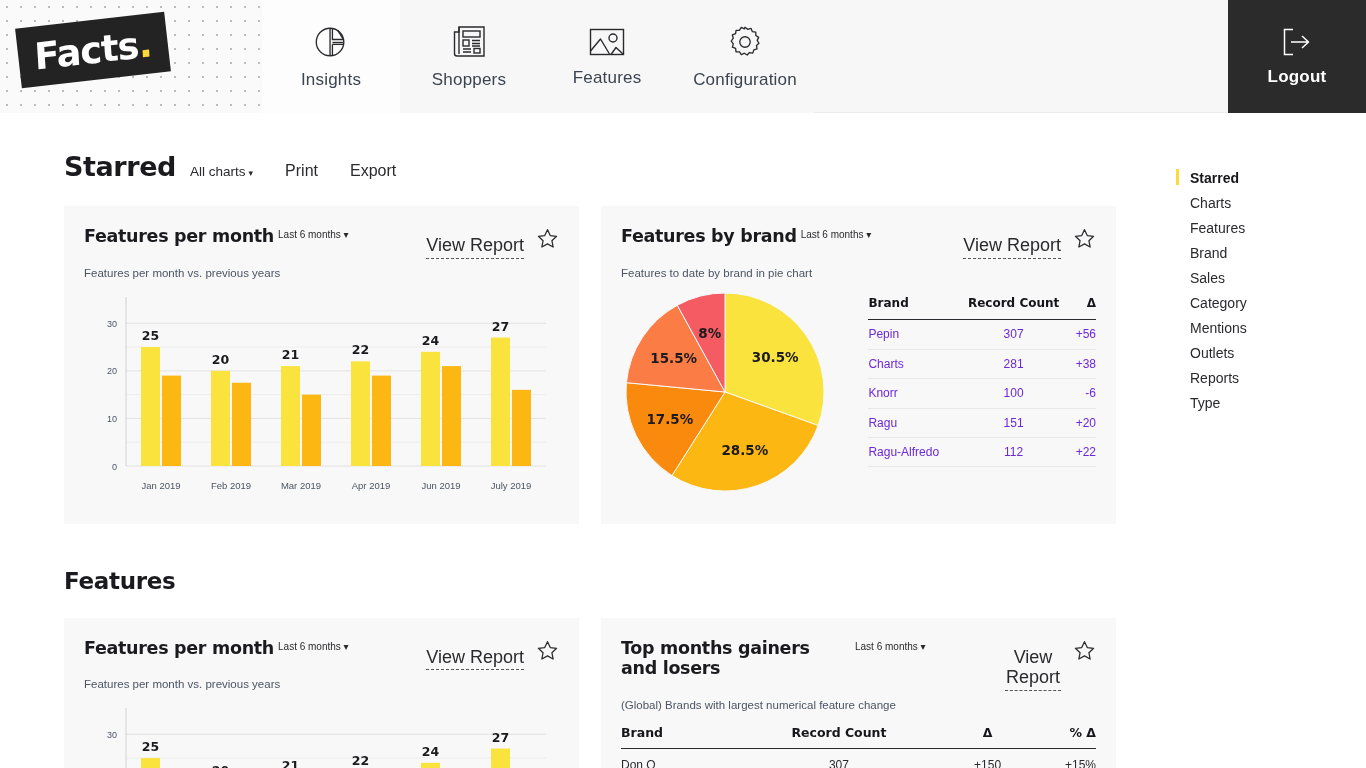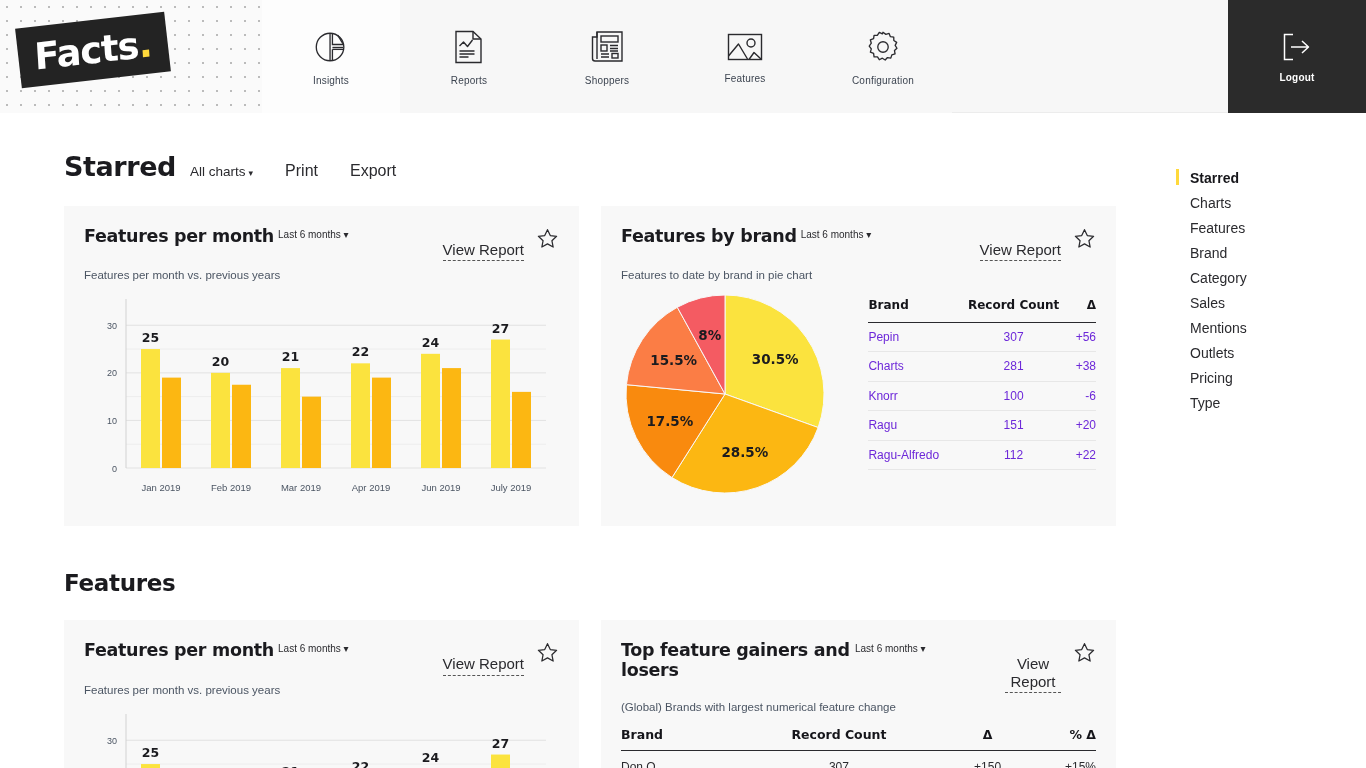--- a/index.html
+++ b/index.html
@@ -57,21 +57,21 @@
     flex-direction: column;
     align-items: center;
     justify-content: center;
     gap: 9px;
     background: #f7f7f7;
     cursor: pointer;
     user-select: none;
   }
   .nav-item.white { background: #fdfdfd; }
   .nav-item .nav-label {
-    font-size: 10px;
+    font-size: 17px;
     color: #3c4450;
     letter-spacing: .2px;
     text-align: right;
   }
   .nav-item svg { display: block; }
   .nav-spacer { flex: 1; background: #f7f7f7; }
   .nav-item.logout {
     background: #2b2b2b;
     width: 138px;
   }
@@ -146,25 +146,25 @@
     cursor: pointer;
     white-space: nowrap;
   }
   .head-right {
     margin-left: auto;
     display: flex;
     align-items: flex-start;
     gap: 12px;
   }
   .view-report {
-    font-size: 15px;
+    font-size: 18px;
     color: #2a2a2e;
     border-bottom: 1px dashed #555;
     padding-bottom: 2px;
-    margin-top: 15px;
+    margin-top: 9px;
     cursor: pointer;
     text-align: center;
     line-height: 1.15;
   }
   .view-report.two-line { width: 56px; }
   .star { cursor: pointer; margin-top: 1px; }
   .card-sub {
     font-size: 11.5px;
     color: #4b5563;
     margin-top: 8px;
@@ -270,31 +270,20 @@
           <path d="M21.5 20.5h11.2"></path>
           <path d="M27 7.5l5.5 9"></path>
           <path d="M21.5 22.5v11.2"></path>
           <path d="M21.5 22.5h11.2"></path>
         </svg>
       </span>
       <span class="nav-label">Insights</span>
     </div>
 
 
-    <div class="nav-item">
-      <span>
-        <svg width="34" height="38" viewBox="0 0 34 38" fill="none" stroke="#2a2a2e" stroke-width="1.4">
-          <path d="M4 3.5h17L29 11v23.5H4z"></path>
-          <path d="M21 3.5V11h8"></path>
-          <path d="M7.5 18l4-4 4 4.5 5-6.5" stroke-linejoin="round"></path>
-          <path d="M7.5 23h15M7.5 26h15M7.5 29h9"></path>
-        </svg>
-      </span>
-      <span class="nav-label">Reports</span>
-    </div>
 
     <div class="nav-item">
       <span>
         <svg width="36" height="38" viewBox="0 0 36 38" fill="none" stroke="#2a2a2e" stroke-width="1.4">
           <path d="M8 4h25v29H6a2.5 2.5 0 0 1-2.5-2.5V9H8z"></path>
           <path d="M8 4v27"></path>
           <rect x="12" y="8" width="17" height="6"></rect>
           <rect x="12" y="17" width="6" height="6"></rect>
           <path d="M21 17.5h8M21 20.5h8M21 23h8"></path>
           <rect x="23" y="25.5" width="6" height="4.5"></rect>
@@ -535,21 +524,21 @@
               <rect x="407" y="44.54545454545453" width="19" height="128.45454545454547" fill="#FBE33E"></rect>
               <rect x="428" y="96.87878787878788" width="19" height="76.12121212121212" fill="#FCB712"></rect>
               <text x="416.5" y="37.54545454545453" text-anchor="middle" font-size="12.5" font-weight="700" fill="#1b1b1f" font-family="&quot;DejaVu Sans&quot;, sans-serif">27</text>
               <text x="427" y="196" text-anchor="middle" font-size="9.5" fill="#4b5563" font-family="&quot;Liberation Sans&quot;, sans-serif">July 2019</text>
             </svg>
         </div>
       </div>
 
       <div class="card" style="padding-bottom:0">
         <div class="card-head">
-          <span class="card-title">Top feature gainers and losers</span>
+          <span class="card-title">Top months gainers and losers</span>
           <span class="card-range"><span>Last 6 months</span> <span>▾</span></span>
           <span class="head-right">
             <span class="view-report two-line">View Report</span>
             <span class="star">
               <svg width="23" height="23" viewBox="0 0 24 24" fill="none" stroke="#2a2a2e" stroke-width="1.3" stroke-linejoin="round">
                   <path d="M12 2.8l2.9 6.1 6.6.8-4.9 4.6 1.3 6.6L12 17.6 6.1 20.9l1.3-6.6-4.9-4.6 6.6-.8z"></path>
                 </svg>
             </span>
           </span>
         </div>
@@ -586,32 +575,32 @@
         <div class="side-item">
           <span>Charts</span>
         </div>
         <div class="side-item">
           <span>Features</span>
         </div>
         <div class="side-item">
           <span>Brand</span>
         </div>
         <div class="side-item">
+          <span>Sales</span>
+        </div>
+        <div class="side-item">
           <span>Category</span>
         </div>
         <div class="side-item">
-          <span>Sales</span>
-        </div>
-        <div class="side-item">
           <span>Mentions</span>
         </div>
         <div class="side-item">
           <span>Outlets</span>
         </div>
         <div class="side-item">
-          <span>Pricing</span>
+          <span>Reports</span>
         </div>
         <div class="side-item">
           <span>Type</span>
         </div>
       </div>
   </div>
 </div>
 
 </body></html>

